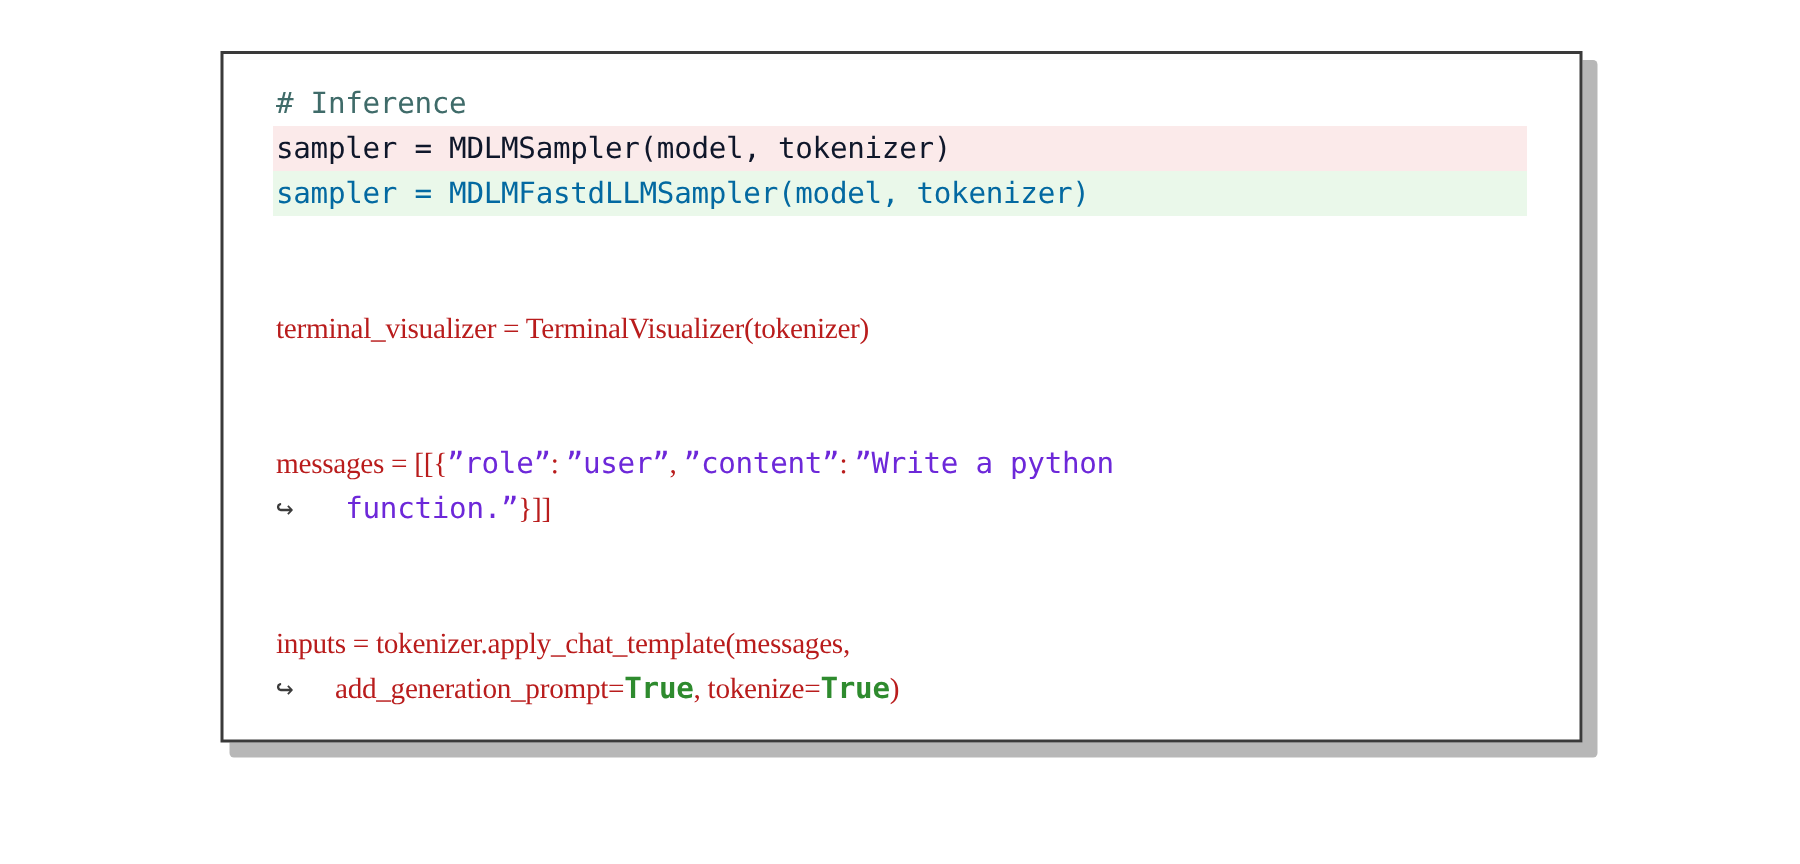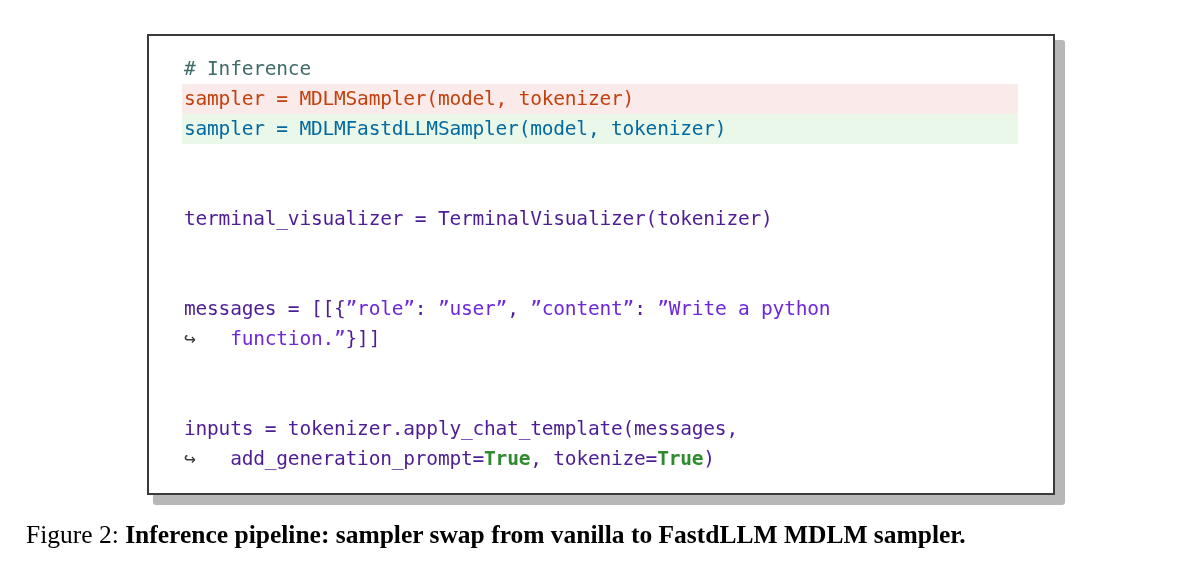--- a/index.html
+++ b/index.html
@@ -76,25 +76,25 @@
     height: 30px;
     z-index: 0;
   }
   .ln.hl-red::before  { background: #fbeaea; }
   .ln.hl-green::before{ background: #eaf8ea; }
 
   .ln > span { position: relative; z-index: 1; }
 
   
   .c-comment { color: #3f6b69; }
-  .c-del     { color: #c2410c; }
+  .c-del     { color: #0f172a; }
   .c-add     { color: #0369a1; }
   .c-str     { color: #6d28d9; }
   .c-kw      { color: #2e8b2e; font-weight: bold; text-align: right; }
-  .c-plain   { color: #4c1d95; }
+  .c-plain   { color: #b91c1c; font-family: Liberation Serif, serif; }
   .c-cont    { color: #3b3b3b; }
 
   
   .caption {
     position: absolute;
     left: 26px;
     top: 519px;
     width: 1150px;
     font-family: "Liberation Serif", "DejaVu Serif", serif;
     font-size: 25.5px;
@@ -109,17 +109,14 @@
 <body>
 
 <div class="figure-root">
 
   <div class="code-shadow"></div>
 
   <div class="code-box">
     <div class="code-listing" id="code-listing"><div class="ln"><span class="c-comment"># Inference</span></div><div class="ln hl-red"><span class="c-del">sampler = MDLMSampler(model, tokenizer)</span></div><div class="ln hl-green"><span class="c-add">sampler = MDLMFastdLLMSampler(model, tokenizer)</span></div><div class="ln blank">&nbsp;</div><div class="ln blank">&nbsp;</div><div class="ln"><span class="c-plain">terminal_visualizer = TerminalVisualizer(tokenizer)</span></div><div class="ln blank">&nbsp;</div><div class="ln blank">&nbsp;</div><div class="ln"><span class="c-plain">messages = [[{</span><span class="c-str">”role”</span><span class="c-plain">: </span><span class="c-str">”user”</span><span class="c-plain">, </span><span class="c-str">”content”</span><span class="c-plain">: </span><span class="c-str">”Write a python</span></div><div class="ln"><span class="c-cont">↪  </span><span class="c-str"> function.”</span><span class="c-plain">}]]</span></div><div class="ln blank">&nbsp;</div><div class="ln blank">&nbsp;</div><div class="ln"><span class="c-plain">inputs = tokenizer.apply_chat_template(messages,</span></div><div class="ln"><span class="c-cont">↪  </span><span class="c-plain"> add_generation_prompt=</span><span class="c-kw">True</span><span class="c-plain">, tokenize=</span><span class="c-kw">True</span><span class="c-plain">)</span></div><div class="ln blank">&nbsp;</div></div>
   </div>
 
-  <div class="caption">
-    <span class="cap-label">Figure 2:</span><span> </span><span class="cap-text">Inference pipeline: sampler swap from vanilla to FastdLLM MDLM sampler.</span>
-  </div>
 
 </div>
 
 </body></html>

